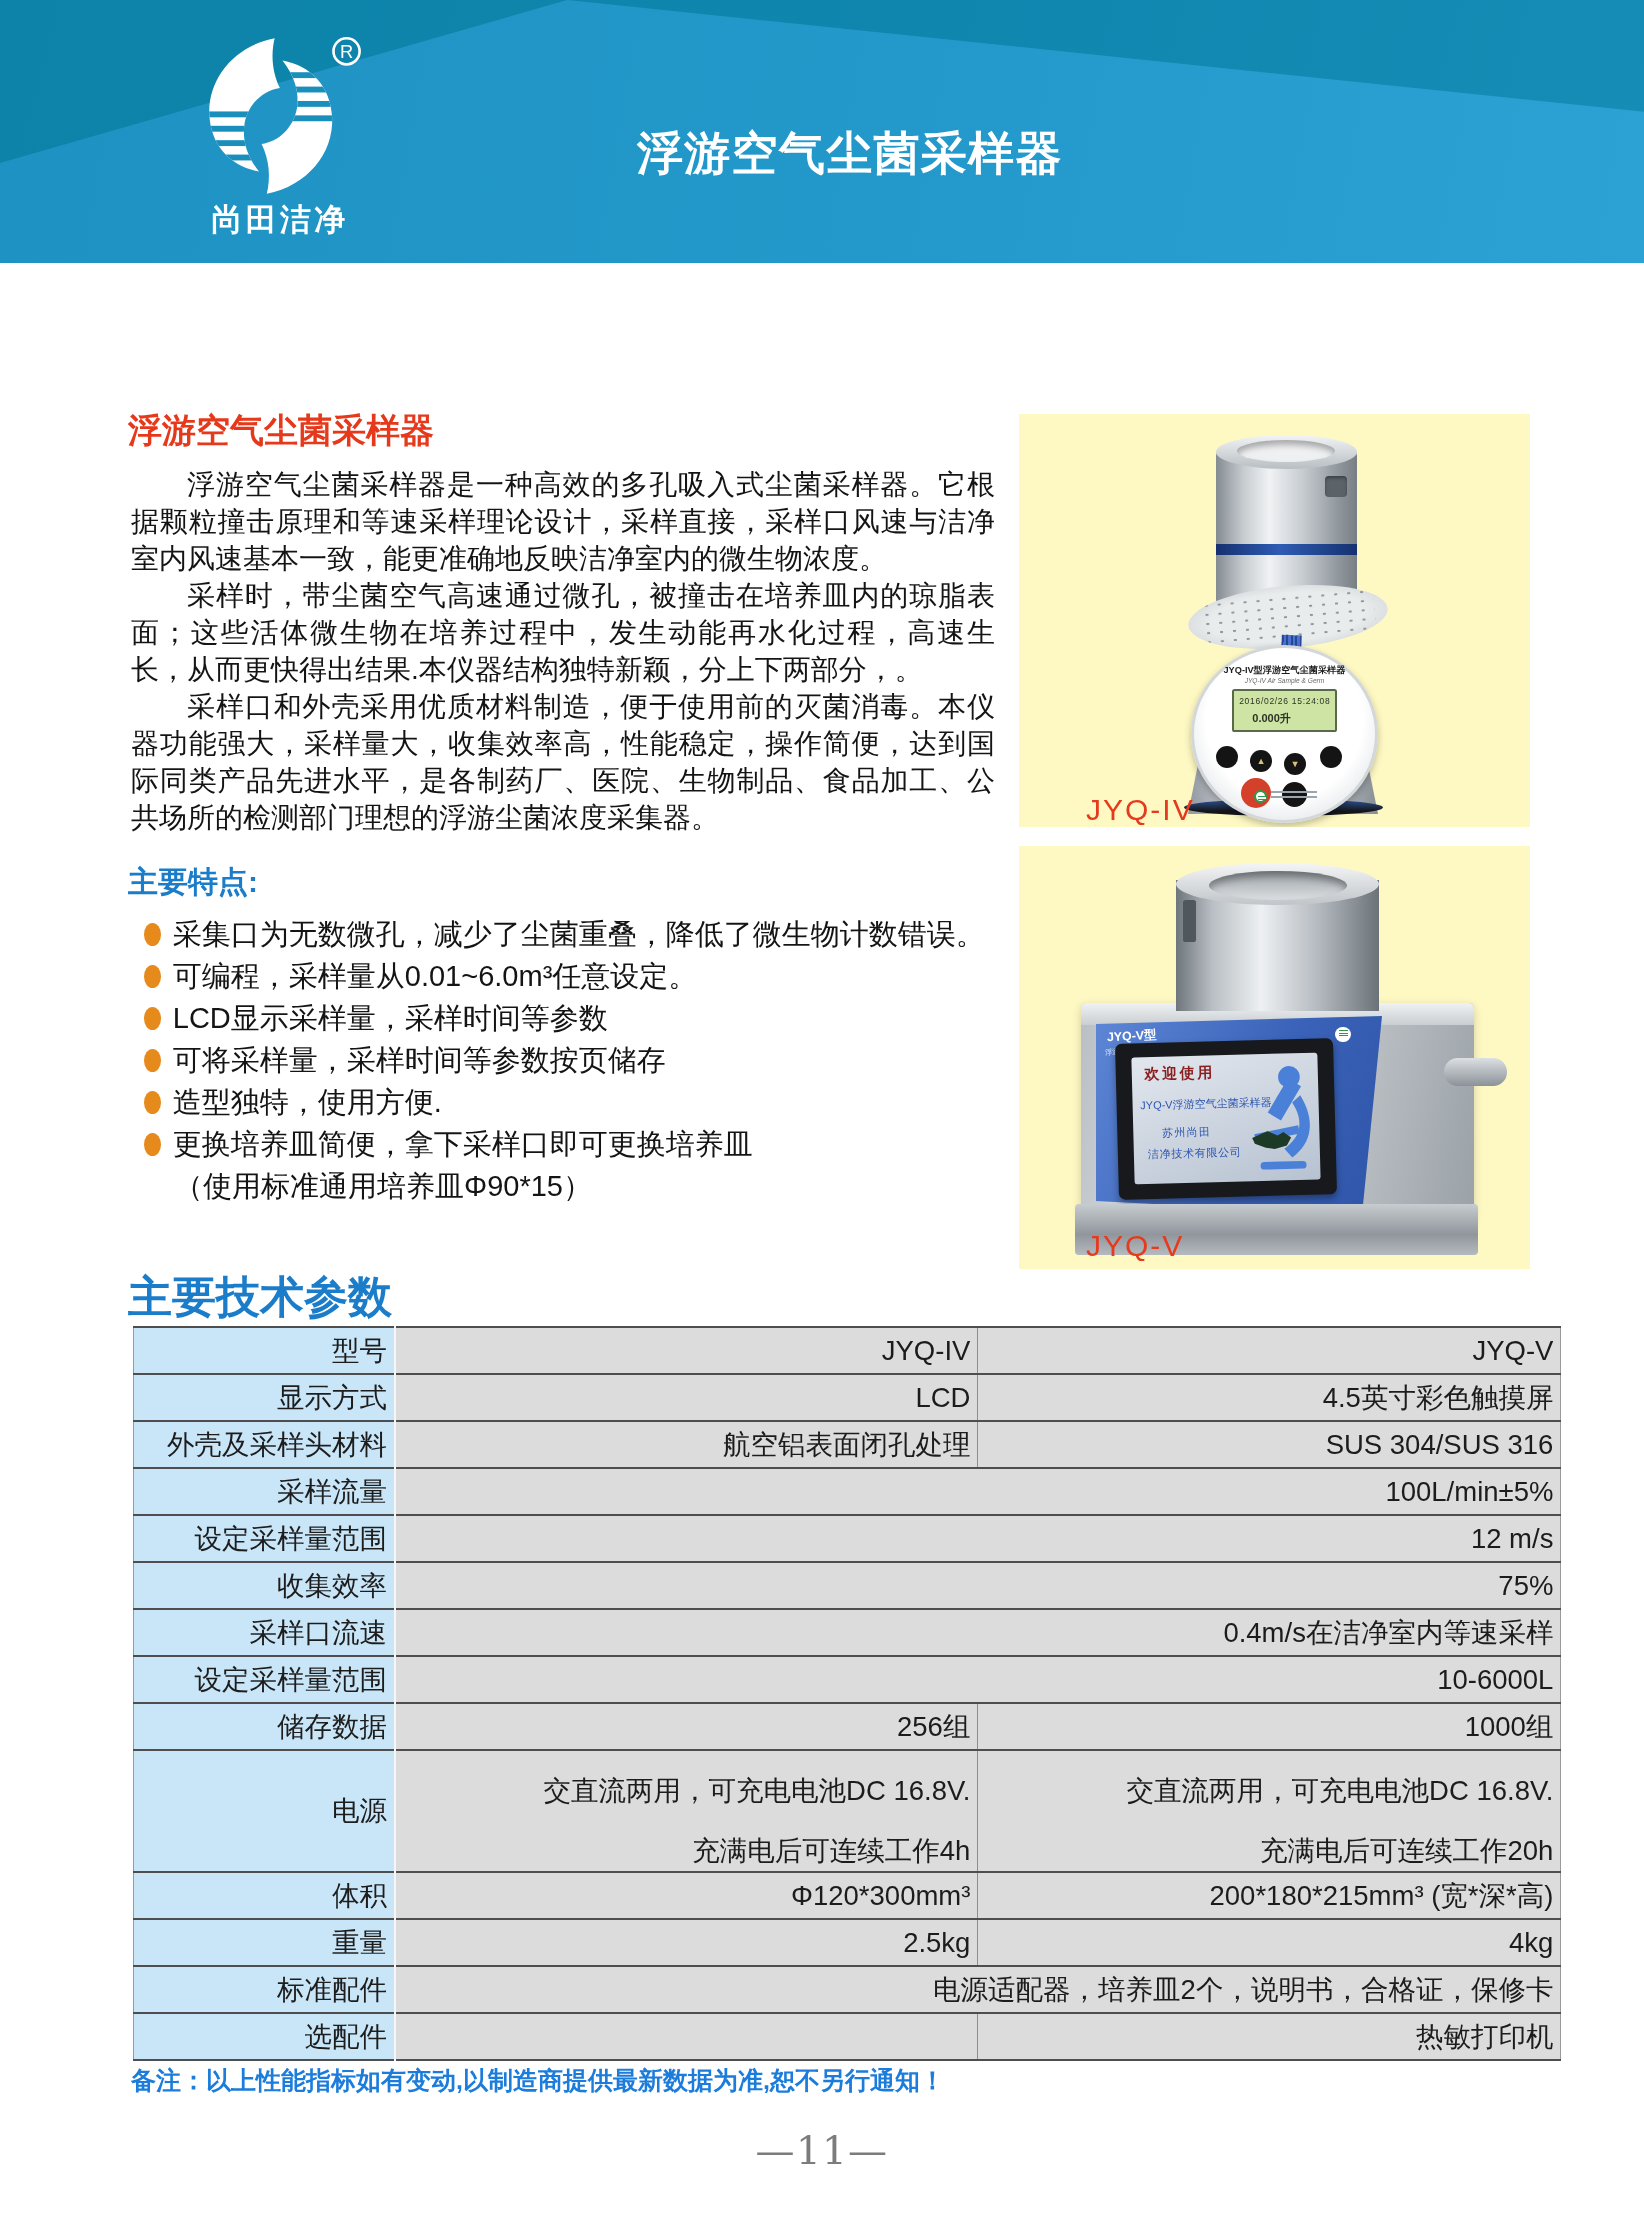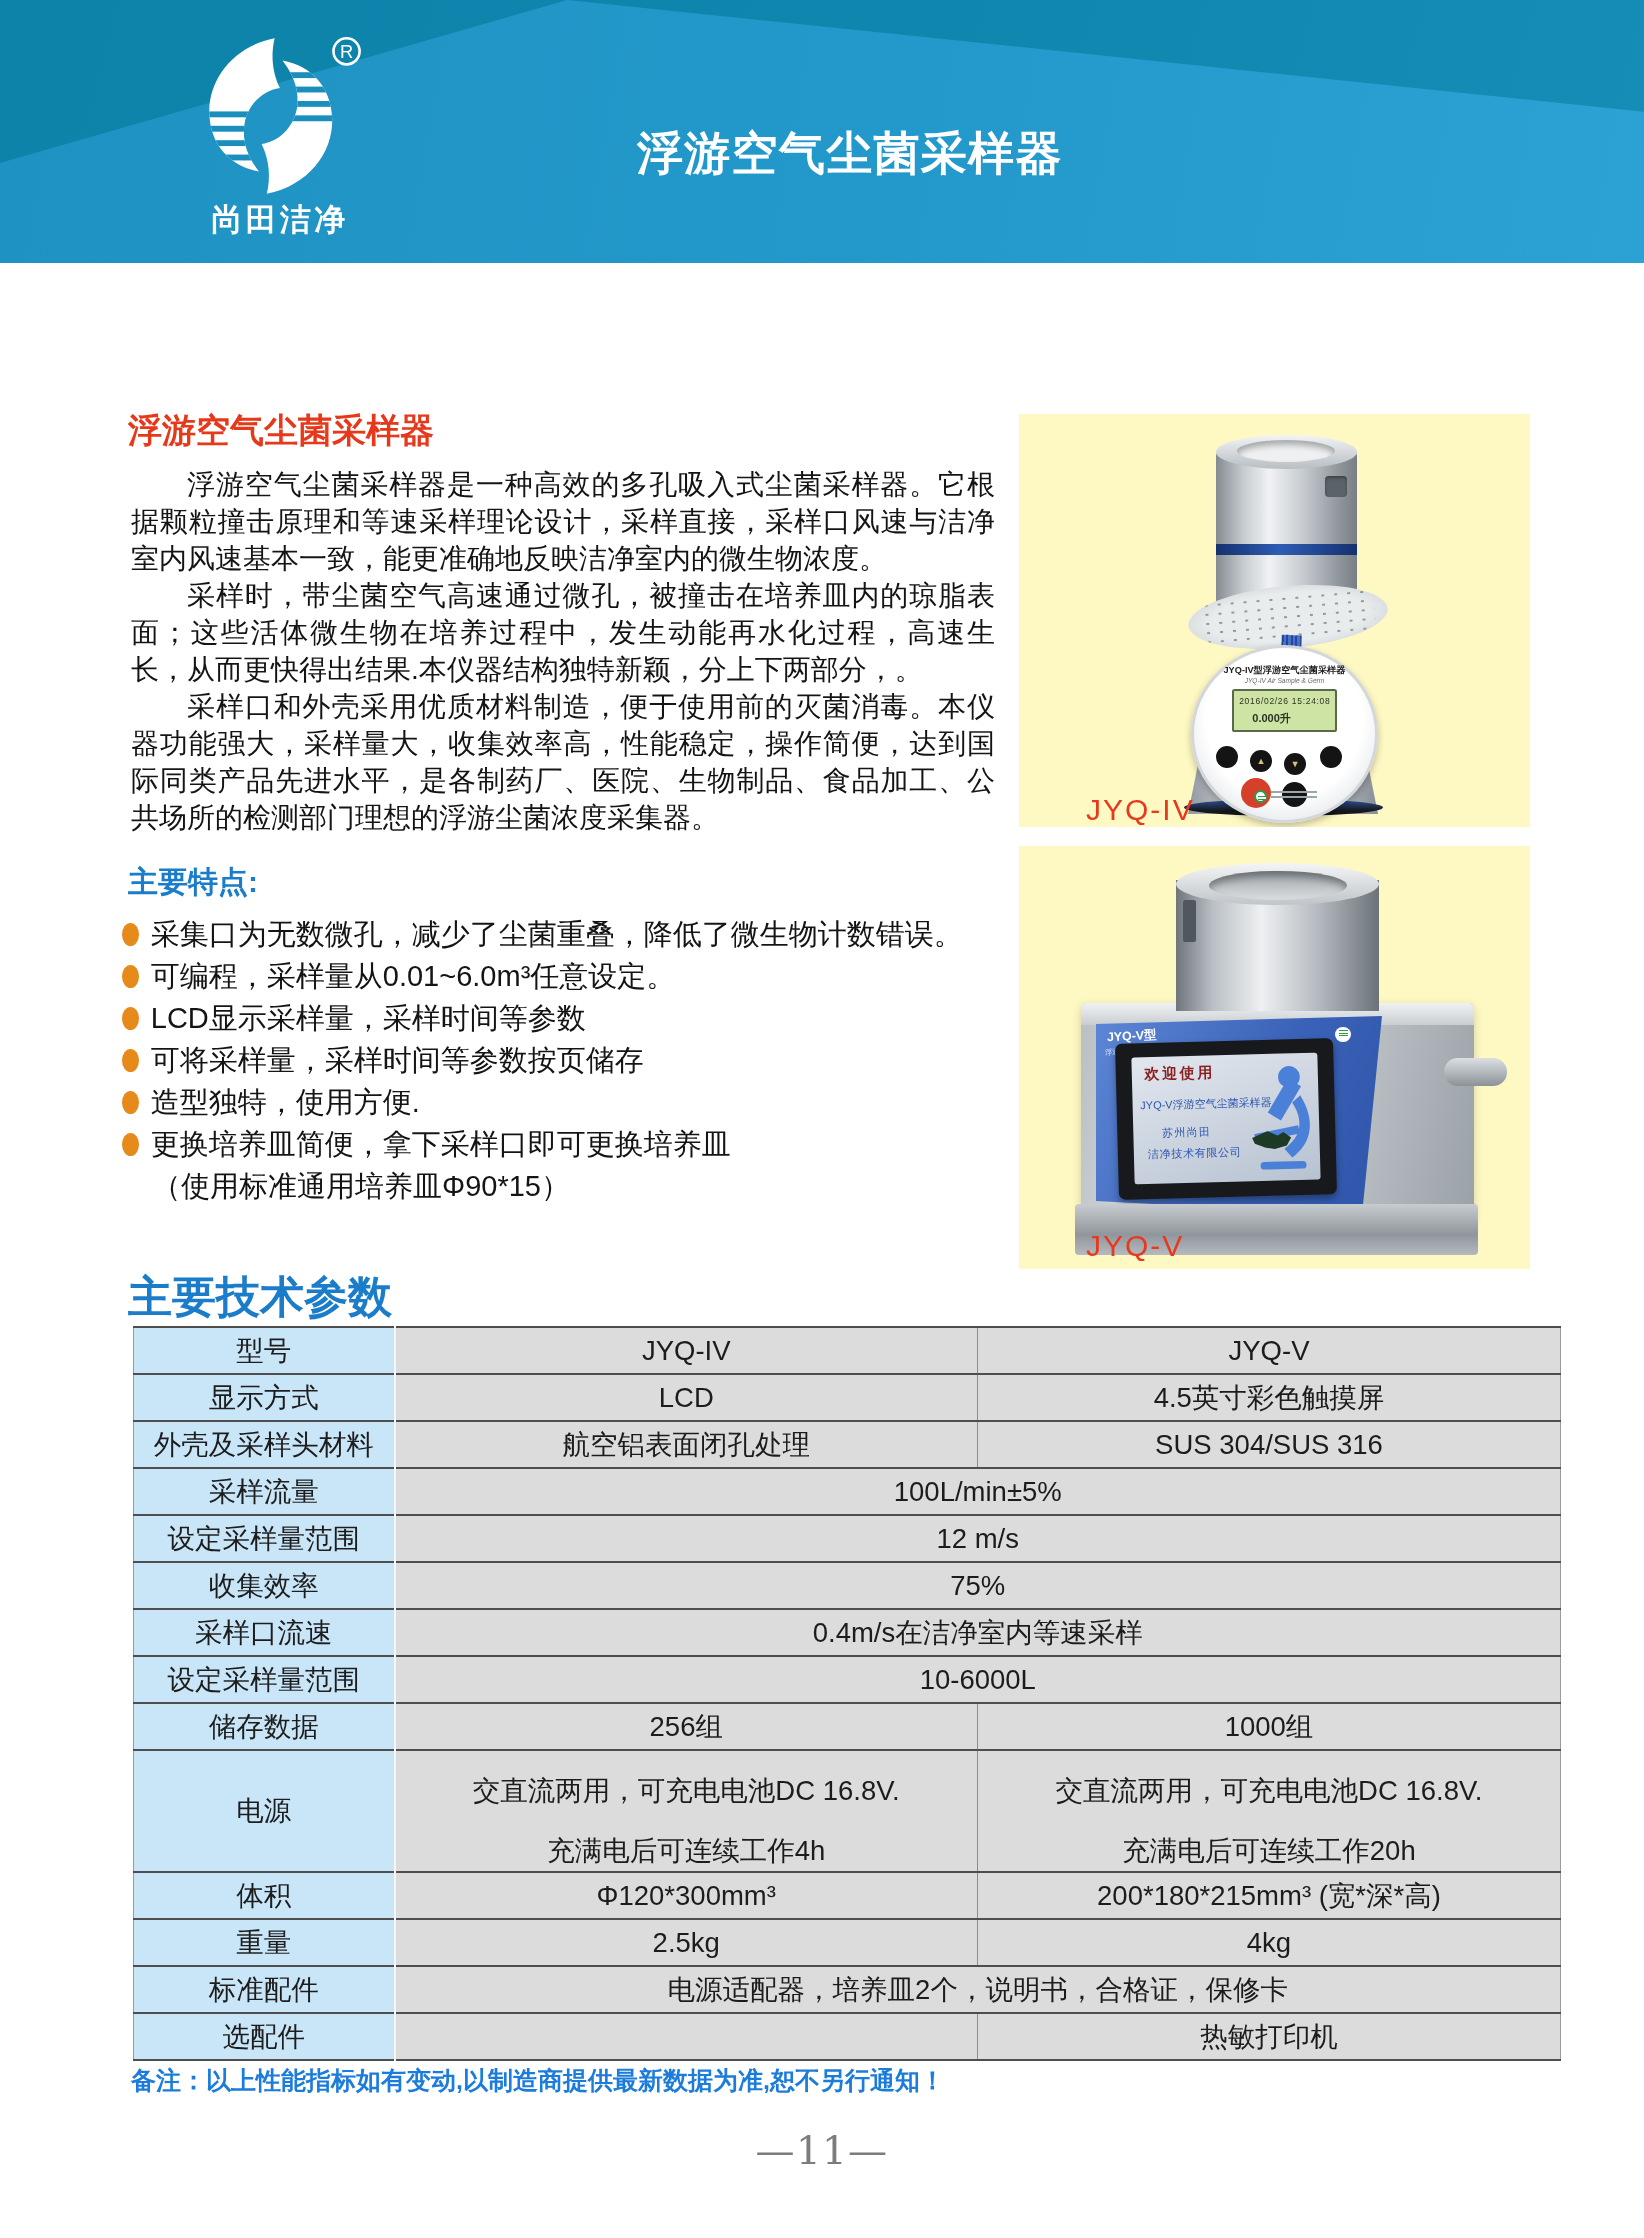--- a/index.html
+++ b/index.html
@@ -20,21 +20,21 @@
   .hdr-title { position:absolute; left:637px; top:123px; color:#ffffff; font-size:46px;
          font-weight:bold; letter-spacing:1.3px; white-space:nowrap; }
 
   
   .red-heading { position:absolute; left:128px; top:408px; color:#e6391b; font-size:34px;
          font-weight:bold; white-space:nowrap; }
   .intro { position:absolute; left:131px; top:466px; width:864px; }
   .intro p { font-size:28px; line-height:37px; color:#141414; text-indent:2em; text-align:justify; }
   .blue-heading { color:#1b7dc9; font-weight:bold; white-space:nowrap; }
   .features-heading { position:absolute; left:128px; top:862px; font-size:30px; }
-  .features { position:absolute; left:122px; top:913px; width:871px; list-style:none; }
+  .features { position:absolute; left:144px; top:913px; width:871px; list-style:none; }
   .features li { display:flex; align-items:flex-start; min-height:42px; font-size:29px;
          line-height:42px; color:#141414; }
   .features .bullet { flex:0 0 auto; width:17px; height:23px; border-radius:50%;
          background:#e78a1c; margin:9.8px 11.8px 0 0; }
   .features li.paren { padding-left:30px; }
 
   
   .photo { position:absolute; width:511px; background:#fef9c3; overflow:hidden; }
   .photo-1 { left:1019px; top:414px; height:413px; }
   .photo-2 { left:1019px; top:846px; height:423px; }
@@ -129,21 +129,21 @@
          background:linear-gradient(180deg,#dcе0e3,#8b9298); background:linear-gradient(180deg,#dce0e3,#8b9298); }
   .p2-base { position:absolute; left:56px; top:358px; width:403px; height:51px; border-radius:3.9px;
          background:linear-gradient(180deg,#c7ccd0,#90969c 60%,#b5babf); }
 
   
   .specs-heading { position:absolute; left:128px; top:1268px; font-size:44px; }
   table.specs { position:absolute; left:133px; top:1326px; width:1427px; border-collapse:collapse;
          table-layout:fixed; font-size:27.5px; color:#1c1c1c;
          border-top:2.6px solid #4e4e4e; border-bottom:2.6px solid #4e4e4e;
          border-left:1.3px solid #9a9a9a; border-right:1.3px solid #9a9a9a; }
-  table.specs td { border-top:2px solid #4e4e4e; text-align:center; vertical-align:middle;
+  table.specs td { border-top:2px solid #4e4e4e; text-align:right; vertical-align:middle;
          height:47px; padding:0 6.6px; }
   table.specs tr.tall td { height:96px; }
   td.lbl { background:#c9e6f8; border-right:2.6px solid #f6f6f6; color:#1d1d1d; }
   td.val { background:#dcdcdc; }
   td.v2 { border-left:1.3px solid #8d8d8d; }
   td.val div { line-height:41px;margin-top:19px; }
 
   
   .note { position:absolute; left:131px; top:2064px; color:#1c7cdb; font-size:25px; font-weight:bold;
          white-space:nowrap; }

